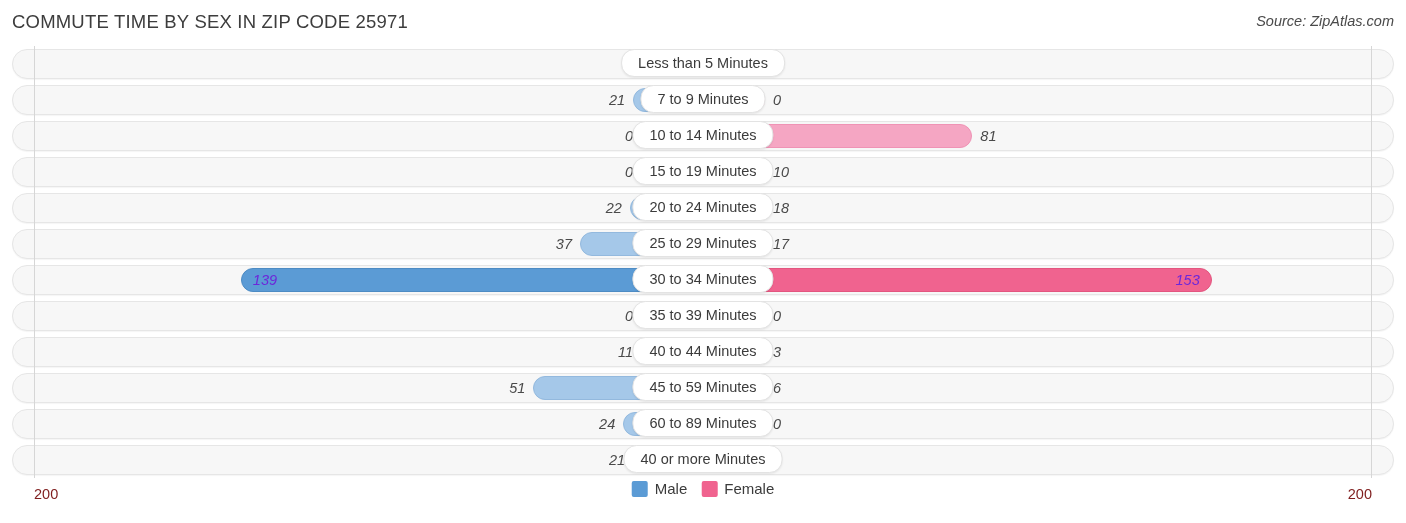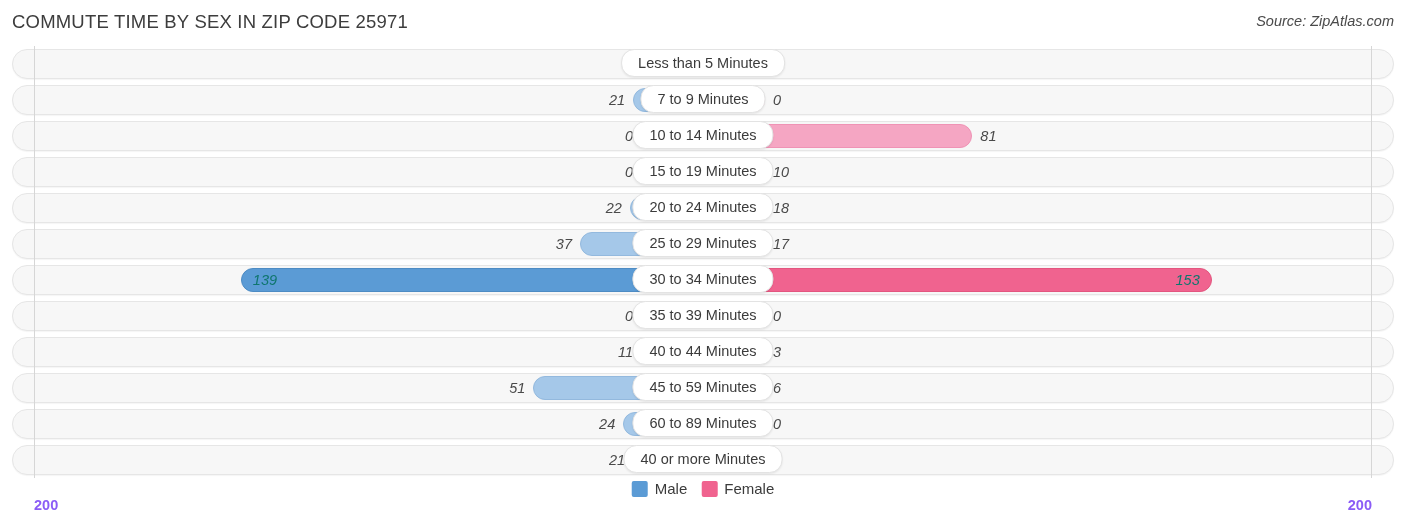--- a/index.html
+++ b/index.html
@@ -132,21 +132,21 @@
     line-height: 24px;
     font-size: 14.5px;
     color: #4a4a4a;
     white-space: nowrap;
   }
   .val.male-val   { text-align: right; }
   .val.female-val { text-align: left; }
 
   
   .val.inside {
-    color: #0f766e;
+    color: #6d28d9;
     font-size: 14.5px;
   }
 
   
   .center-pill {
     position: absolute;
     left: 50%;
     top: 3px;
     transform: translateX(-50%);
     height: 26px;
@@ -163,24 +163,23 @@
   }
 
   
   .footer {
     position: relative;
     height: 40px;
     margin: 0 12px;
   }
   .axis-end {
     position: absolute;
-    top: 19px;
-    font-size: 14.5px;
-    color: #8b5cf6;
-    font-weight: bold;
+    top: 8px;
+    font-size: 14.5px;
+    color: #7f1d1d;
   }
   .axis-end.left  { left: 22px; }
   .axis-end.right { right: 22px; }
 
   .legend {
     position: absolute;
     left: 50%;
     top: 2px;
     transform: translateX(-50%);
     display: flex;

